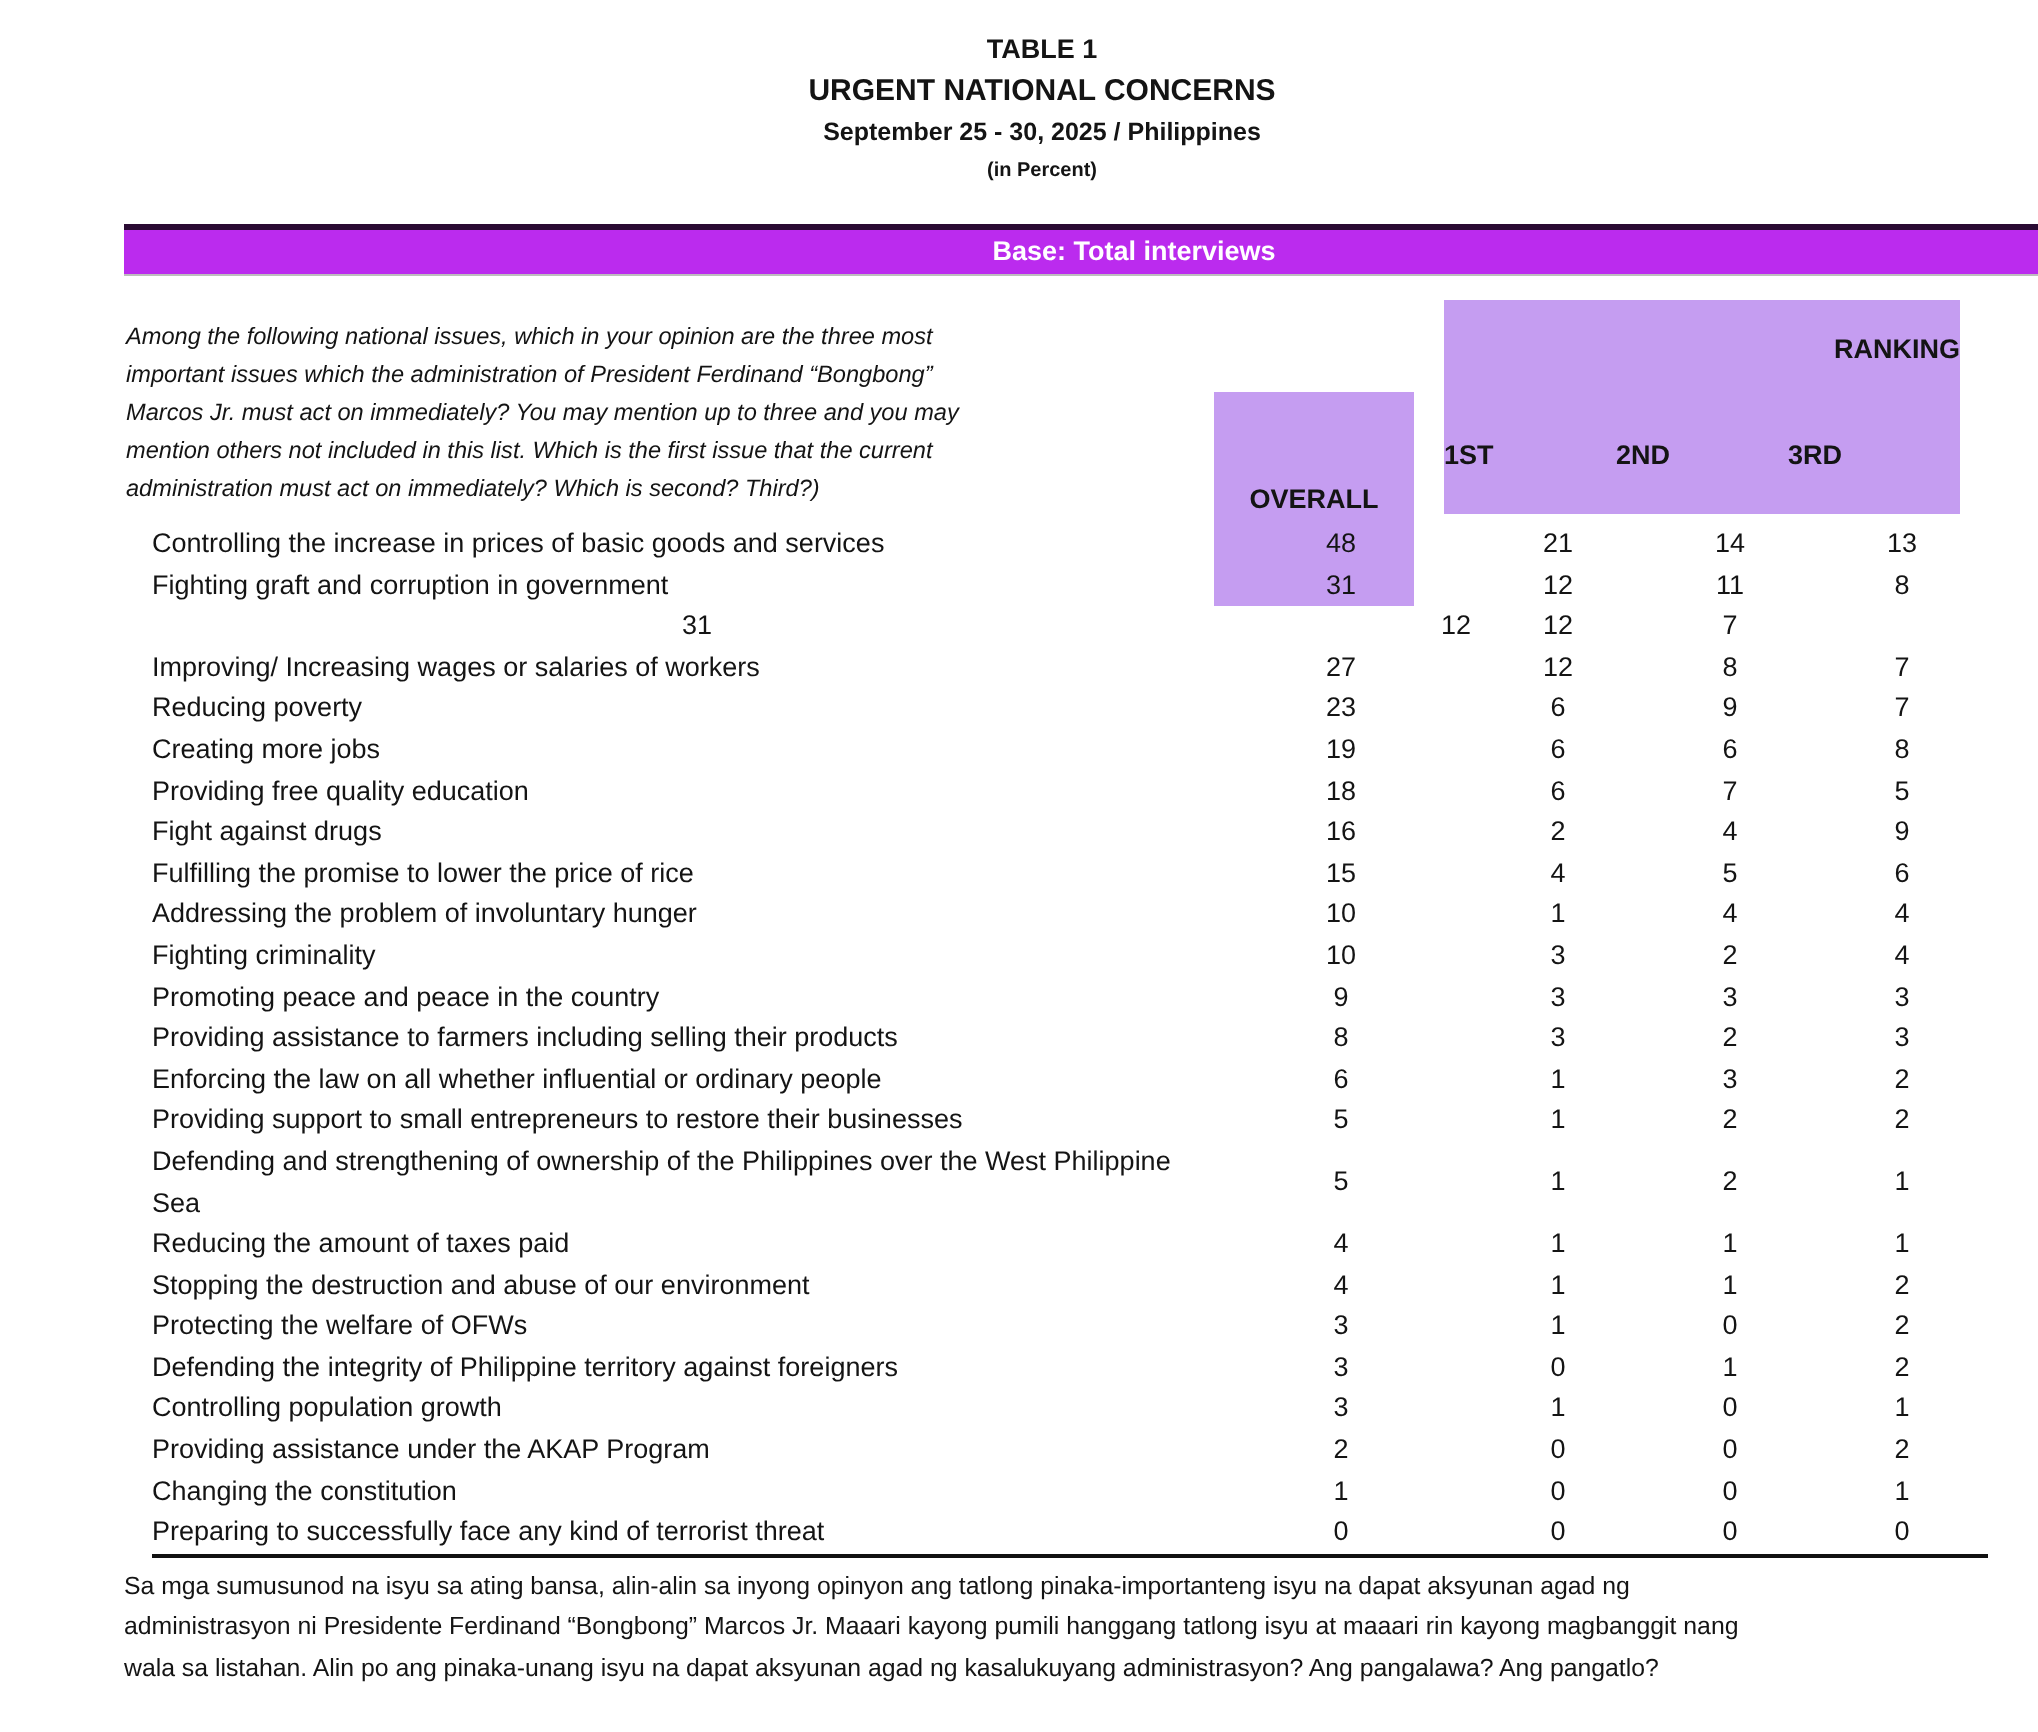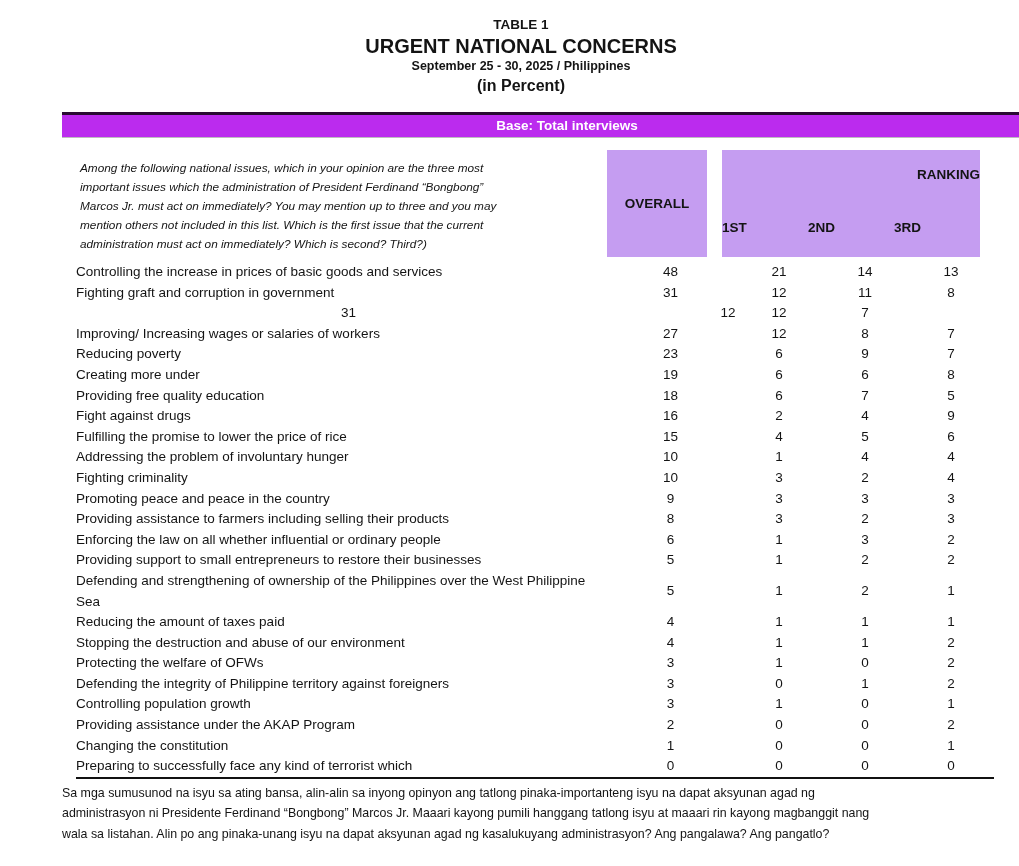--- a/index.html
+++ b/index.html
@@ -3,31 +3,31 @@
 <meta charset="utf-8">
 <style>
   html,body{margin:0;padding:0;background:#ffffff;}
   body{
     width:1019px;height:866px;position:relative;overflow:hidden;
     font-family:"Liberation Sans","DejaVu Sans",sans-serif;color:#141414;
   }
   .page{position:absolute;inset:0;border-radius:10px;}
   .titleblock{position:absolute;left:62px;top:15px;width:918px;text-align:center;font-weight:bold;}
   .t1{font-size:13.5px;line-height:20px;}
-  .t2{font-size:20px;line-height:22px;}
+  .t2{font-size:15px;line-height:22px;}
   .t3{font-size:12.5px;line-height:19px;}
-  .t4{font-size:16px;line-height:19px;}
+  .t4{font-size:10px;line-height:19px;}
   .banner{
     position:absolute;left:62px;top:112px;width:1010px;height:26px;box-sizing:border-box;
     background:#bb2bee;border-top:3px solid #2a0b33;border-bottom:1px solid #bdbdbd;
     text-align:center;color:#ffffff;font-weight:bold;font-size:13.5px;line-height:22px;
   }
   .question{
     position:absolute;left:63px;top:159px;width:540px;
-    font-style:italic;font-size:11.8px;line-height:19px;margin-left:17px;
+    font-style:italic;font-size:11.8px;line-height:19px;
   }
   .hdrbox{
     position:absolute;top:150px;height:107px;background:#c59df1;
     font-weight:bold;font-size:13.5px;
   }
   .overall-box{left:607px;width:100px;display:flex;align-items:center;justify-content:center;}
   .rank-box{left:722px;width:258px;}
   .rank-title{position:absolute;top:17px;left:0;width:100%;text-align:right;}
   .rank-subs{position:absolute;top:70px;left:0;width:100%;display:grid;grid-template-columns:1fr 1fr 1fr;}
   .rank-subs span{}
@@ -55,21 +55,21 @@
   </div>
 
   <div class="question">
       <div>Among the following national issues, which in your opinion are the three most</div>
       <div>important issues which the administration of President Ferdinand “Bongbong”</div>
       <div>Marcos Jr. must act on immediately? You may mention up to three and you may</div>
       <div>mention others not included in this list. Which is the first issue that the current</div>
       <div>administration must act on immediately? Which is second? Third?)</div>
     </div>
 
-  <div class="hdrbox overall-box" style="background: rgb(197, 157, 241);">
+  <div class="hdrbox overall-box" style="background: rgb(197, 157, 241); margin-top: 46px;">
     <span>OVERALL</span>
   </div>
 
   <div class="hdrbox rank-box" style="background: rgb(197, 157, 241);">
     <div class="rank-title">RANKING</div>
     <div class="rank-subs">
       <span>1ST</span>
       <span>2ND</span>
       <span>3RD</span>
     </div>
@@ -109,21 +109,21 @@
       </div>
       <div class="trow">
         <div class="lcell">Reducing poverty</div>
         <div class="ncell">23</div>
         <div class="gcell"></div>
         <div class="ncell">6</div>
         <div class="ncell">9</div>
         <div class="ncell">7</div>
       </div>
       <div class="trow">
-        <div class="lcell">Creating more under</div>
+        <div class="lcell">Creating more jobs</div>
         <div class="ncell">19</div>
         <div class="gcell"></div>
         <div class="ncell">6</div>
         <div class="ncell">6</div>
         <div class="ncell">8</div>
       </div>
       <div class="trow">
         <div class="lcell">Providing free quality education</div>
         <div class="ncell">18</div>
         <div class="gcell"></div>
@@ -253,21 +253,21 @@
       </div>
       <div class="trow">
         <div class="lcell">Changing the constitution</div>
         <div class="ncell">1</div>
         <div class="gcell"></div>
         <div class="ncell">0</div>
         <div class="ncell">0</div>
         <div class="ncell">1</div>
       </div>
       <div class="trow">
-        <div class="lcell">Preparing to successfully face any kind of terrorist which</div>
+        <div class="lcell">Preparing to successfully face any kind of terrorist threat</div>
         <div class="ncell">0</div>
         <div class="gcell"></div>
         <div class="ncell">0</div>
         <div class="ncell">0</div>
         <div class="ncell">0</div>
       </div>
     </div>
 
   <div class="footnote">
       <div>Sa mga sumusunod na isyu sa ating bansa, alin-alin sa inyong opinyon ang tatlong pinaka-importanteng isyu na dapat aksyunan agad ng</div>

